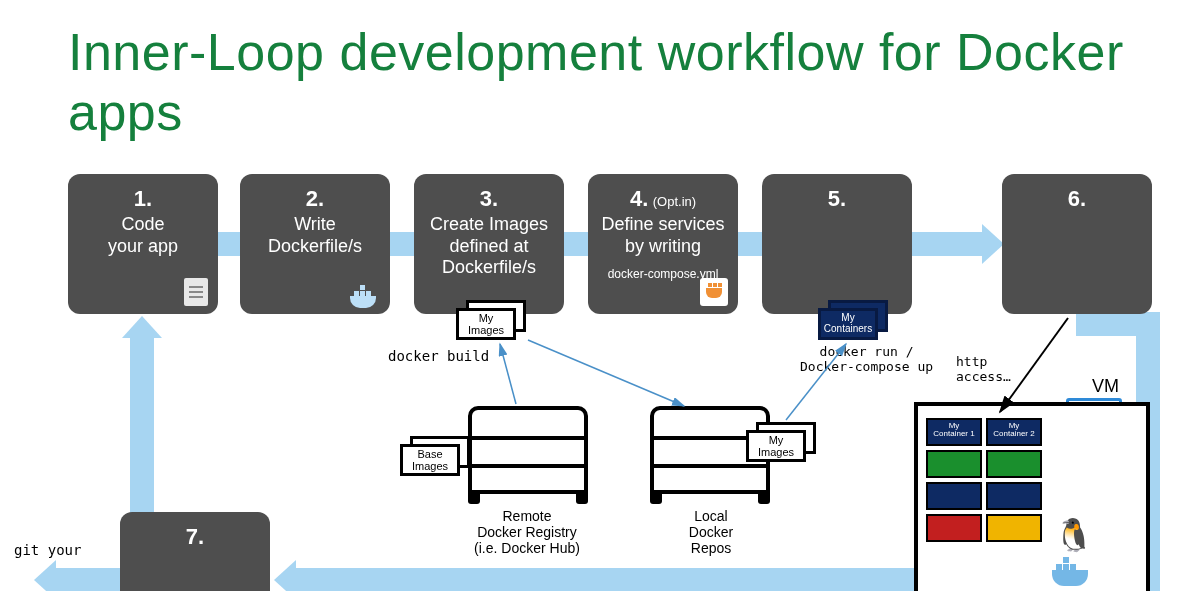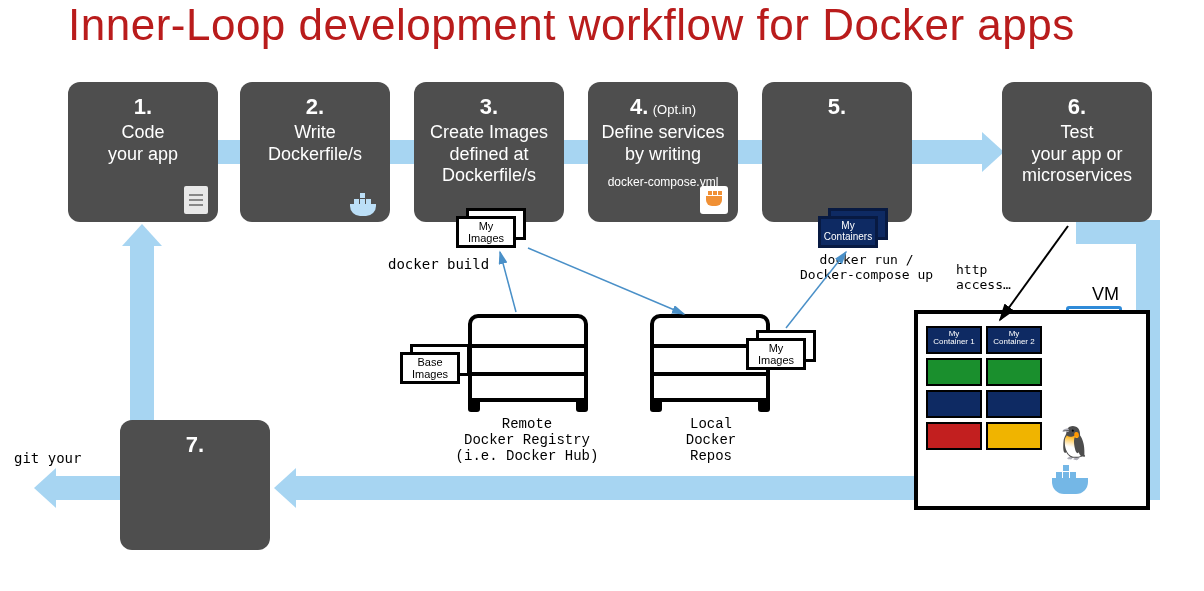--- a/index.html
+++ b/index.html
@@ -5,24 +5,24 @@
   * { box-sizing: border-box; margin: 0; padding: 0; }
   body {
     font-family: "Segoe UI Light", "Segoe UI", -apple-system, sans-serif;
     background: #fff;
     width: 1204px;
     height: 591px;
     position: relative;
     overflow: hidden;
   }
   .title {
-    font-size: 44px;
+    font-size: 52px;
     font-weight: 300;
-    color: #b91c1c;
-    padding: 0 0 0 68px;
+    color: #15803d;
+    padding: 22px 0 0 68px;
     letter-spacing: 0.5px;
   }
   .stage {
     position: relative;
     width: 100%;
     height: 510px;
   }
   .box {
     position: absolute;
     width: 150px;
@@ -167,21 +167,20 @@
     position:absolute; bottom:-14px; width:12px; height:14px; background:#000; border-radius:0 0 3px 3px;
   }
   .shelf .leg-l{ left:-4px; }
   .shelf .leg-r{ right:-4px; }
   .shelf-label{
     position:absolute;
     font-size:14px;
     text-align:center;
     color:#000;
     width:150px;
-    font-family:Liberation Mono, monospace;
   }
 
   
   .vm-frame{
     position:absolute;
     left:914px; top:260px;
     width:236px; height:200px;
     border:4px solid #000;
     background:#fff;
   }
@@ -295,23 +294,20 @@
     <span class="sub">docker-compose.yml</span>
     <div class="compose-icon"></div>
   </div>
 
   <div id="b5" class="box">
     <span class="num">5.</span>
   </div>
 
   <div id="b6" class="box">
     <span class="num">6.</span>
-    <span class="lbl" style="white-space:pre-line;">Test
-your app or
-microservices</span>
   </div>
 
   <div id="b7" class="box">
     <span class="num">7.</span>
   </div>
 
   <div class="imgstack" style="left:456px; top:158px;">
     <div class="back"></div>
     <div class="front" style="white-space:pre-line;">My
 Images</div>

